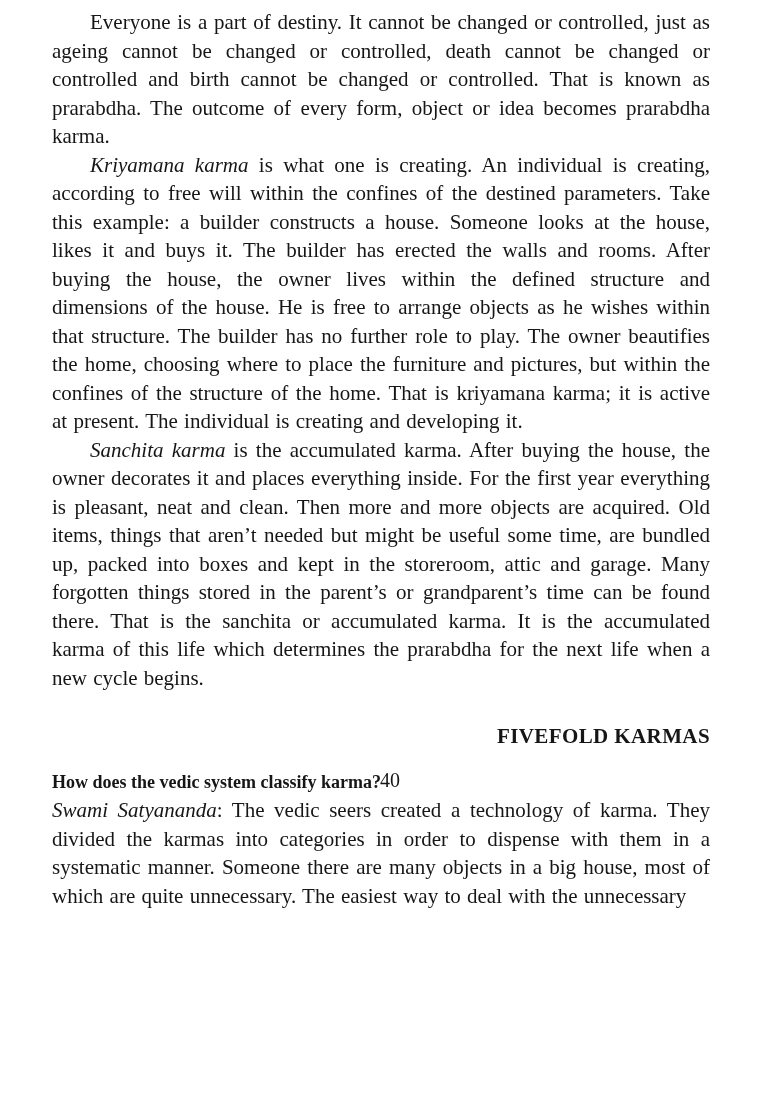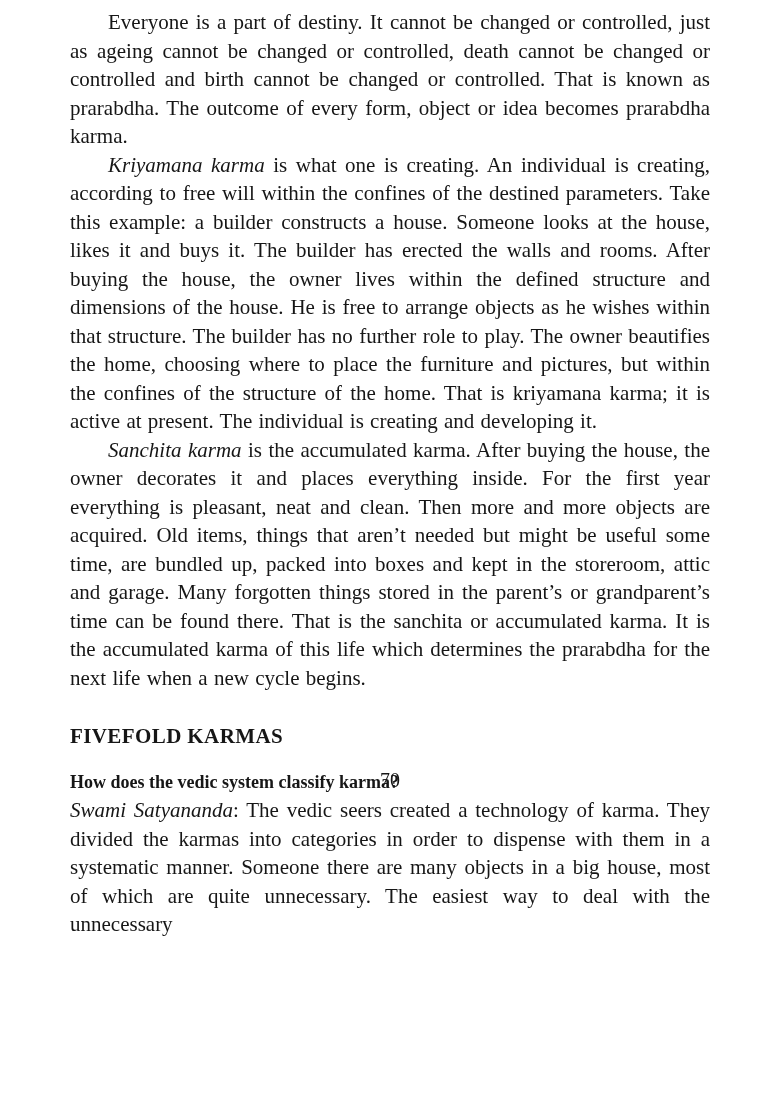--- a/index.html
+++ b/index.html
@@ -12,41 +12,41 @@
     height: 1108px;
     position: relative;
     font-family: "Liberation Serif", "DejaVu Serif", serif;
     color: #161616;
     overflow: hidden;
   }
   .page {
     box-sizing: border-box;
     width: 780px;
     height: 804px;
-    padding: 8px 70px 0 70px;
+    padding: 8px 70px 0 52px;
     position: relative;
   }
   p.body-text {
     font-size: 21px;
     line-height: 28.5px;
     text-align: justify;
     margin: 0;
     word-spacing: 1px;
   }
   p.indent {
     text-indent: 38px;
   }
   .lead {
     font-style: italic;
   }
   h2.section-heading {
     font-size: 21px;
     line-height: 28.5px;
     font-weight: bold;
-    text-align: left;
+    text-align: right;
     margin: 30px 0 16px 0;
     letter-spacing: 0.4px;
   }
   h3.question-heading {
     font-size: 18px;
     line-height: 28.5px;
     font-weight: bold;
     text-align: left;
     margin: 17px 0 0 0;
   }
@@ -70,15 +70,15 @@
   <p class="body-text indent"><span class="lead">Kriyamana karma</span><span> is what one is creating. An individual is creating, according to free will within the confines of the destined parameters. Take this example: a builder constructs a house. Someone looks at the house, likes it and buys it. The builder has erected the walls and rooms. After buying the house, the owner lives within the defined structure and dimensions of the house. He is free to arrange objects as he wishes within that structure. The builder has no further role to play. The owner beautifies the home, choosing where to place the furniture and pictures, but within the confines of the structure of the home. That is kriyamana karma; it is active at present. The individual is creating and developing it.</span></p>
 
   <p class="body-text indent"><span class="lead">Sanchita karma</span><span> is the accumulated karma. After buying the house, the owner decorates it and places everything inside. For the first year everything is pleasant, neat and clean. Then more and more objects are acquired. Old items, things that aren’t needed but might be useful some time, are bundled up, packed into boxes and kept in the storeroom, attic and garage. Many forgotten things stored in the parent’s or grandparent’s time can be found there. That is the sanchita or accumulated karma. It is the accumulated karma of this life which determines the prarabdha for the next life when a new cycle begins.</span></p>
 
   <h2 class="section-heading">FIVEFOLD KARMAS</h2>
 
   <h3 class="question-heading">How does the vedic system classify karma?</h3>
 
   <p class="body-text"><span class="lead">Swami Satyananda</span><span>: The vedic seers created a technology of karma. They divided the karmas into categories in order to dispense with them in a systematic manner. Someone there are many objects in a big house, most of which are quite unnecessary. The easiest way to deal with the unnecessary</span></p>
 
-  <div class="page-number">70</div>
+  <div class="page-number">40</div>
 
 </div>
 
 </body></html>

